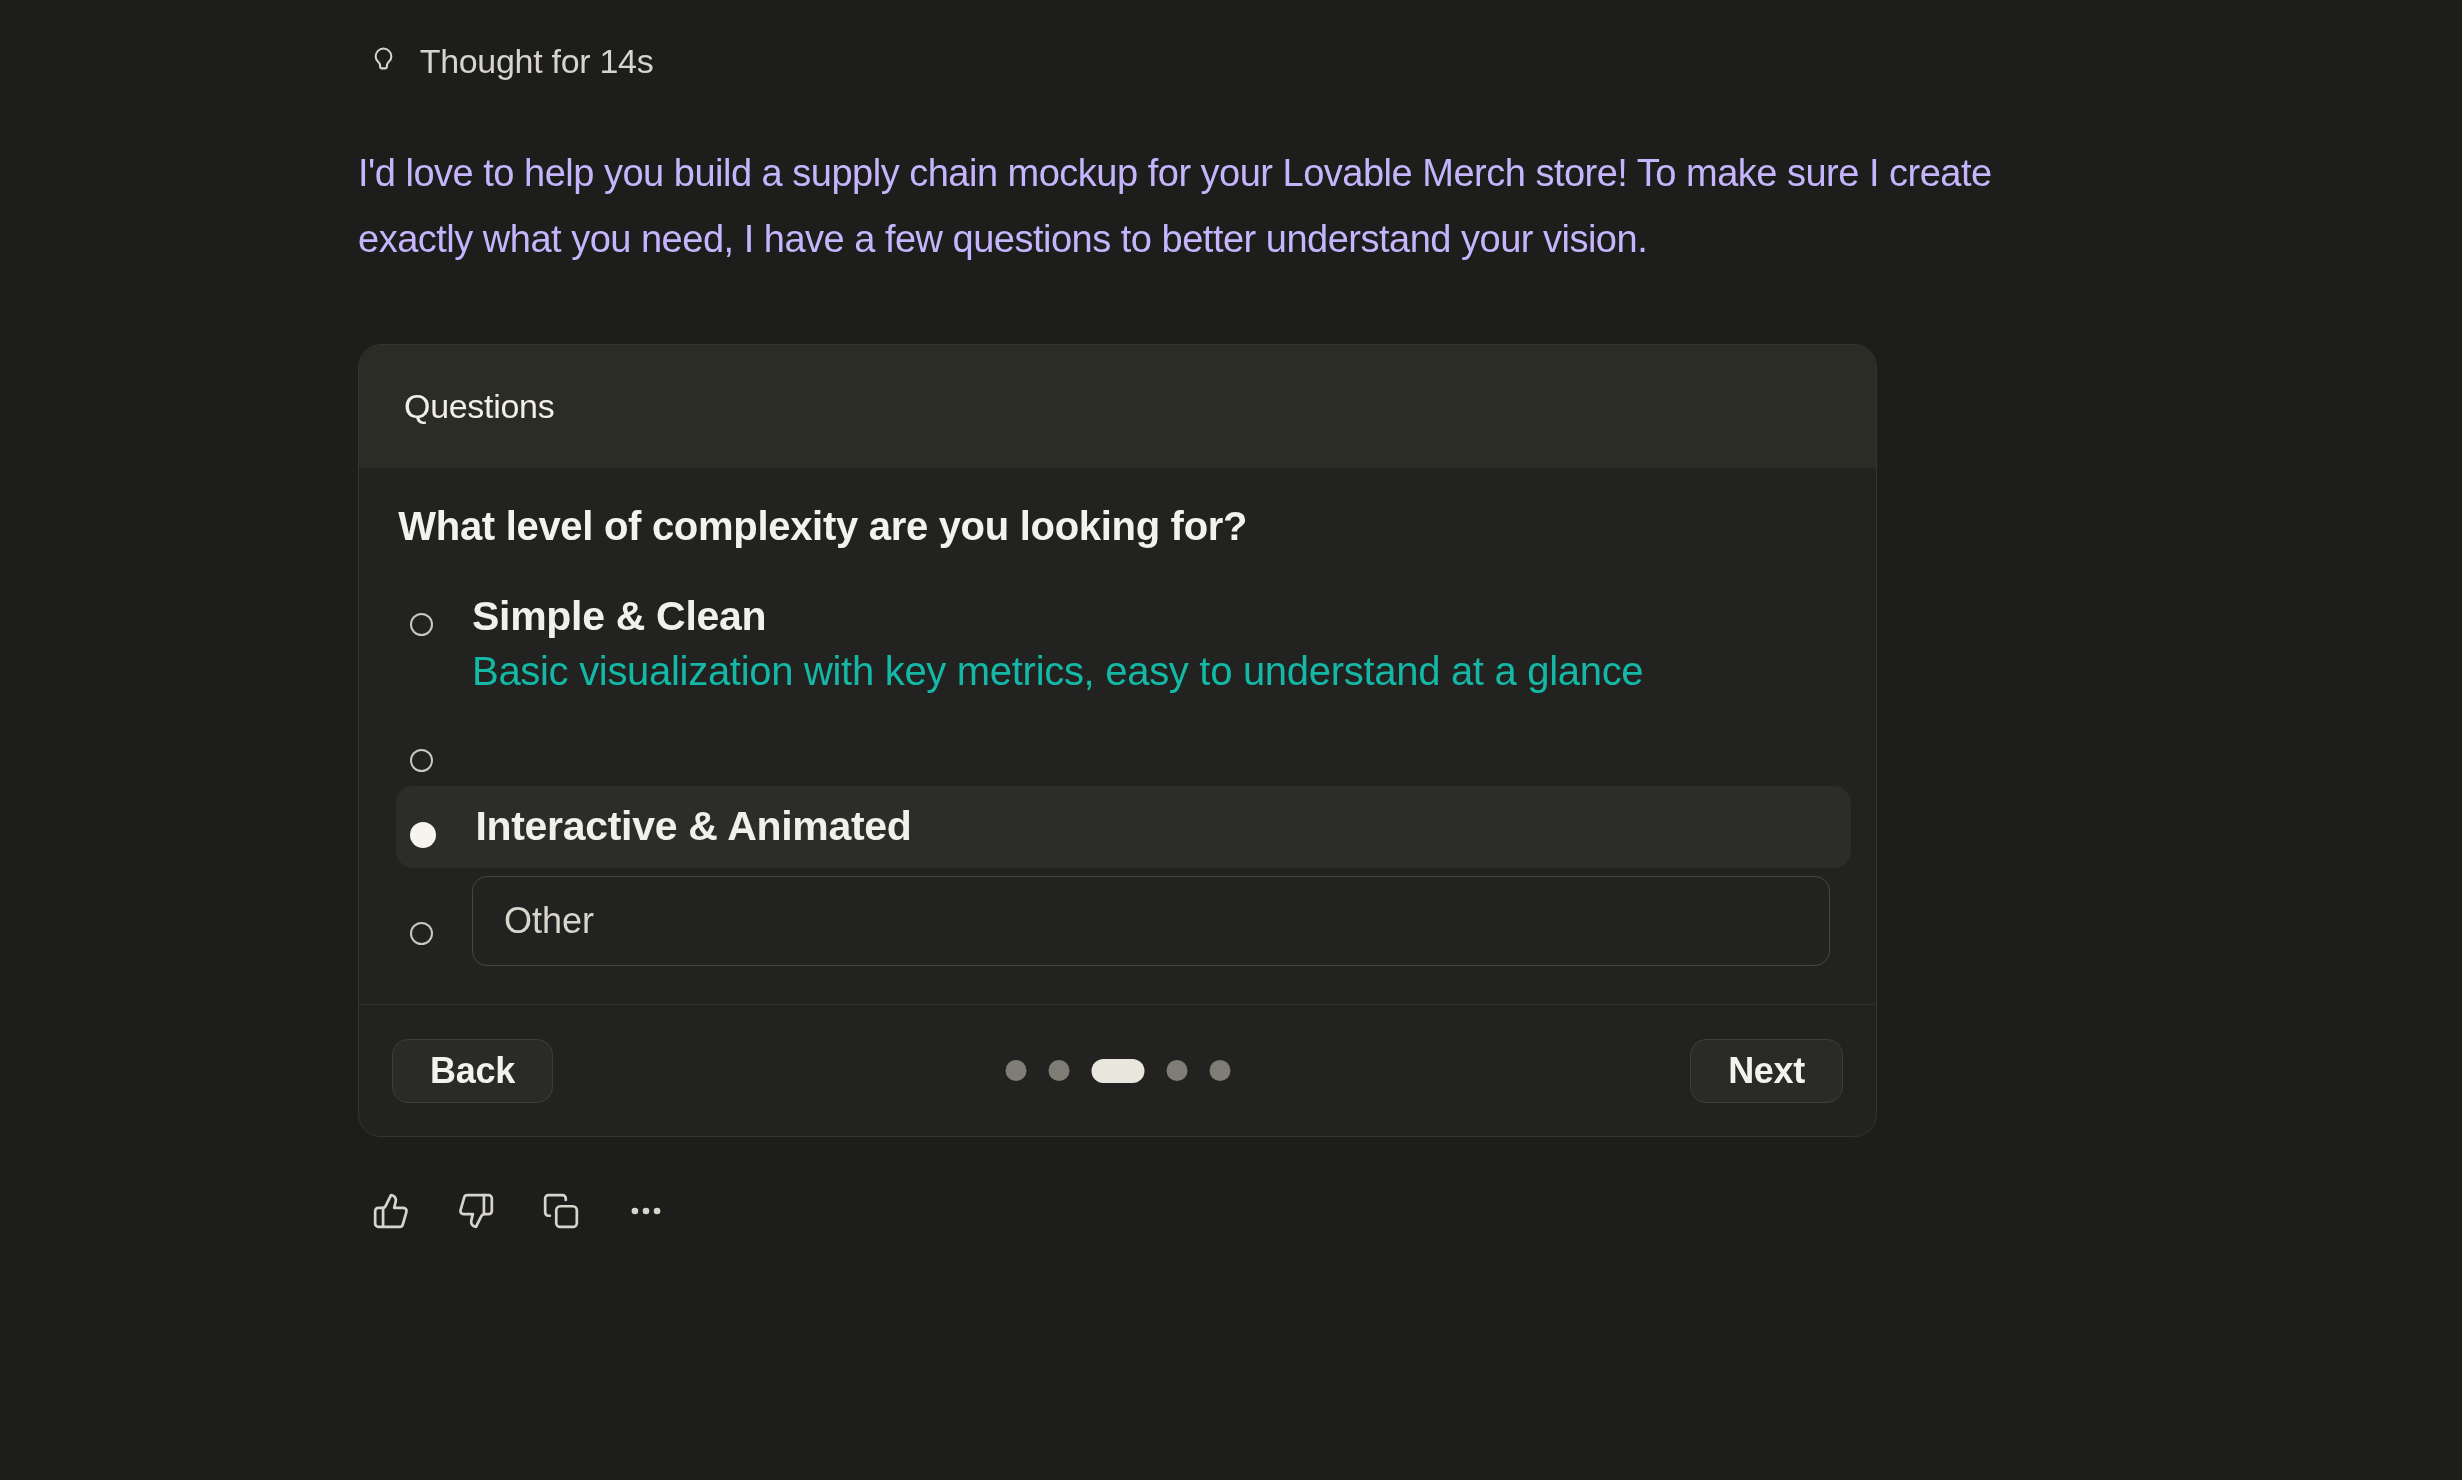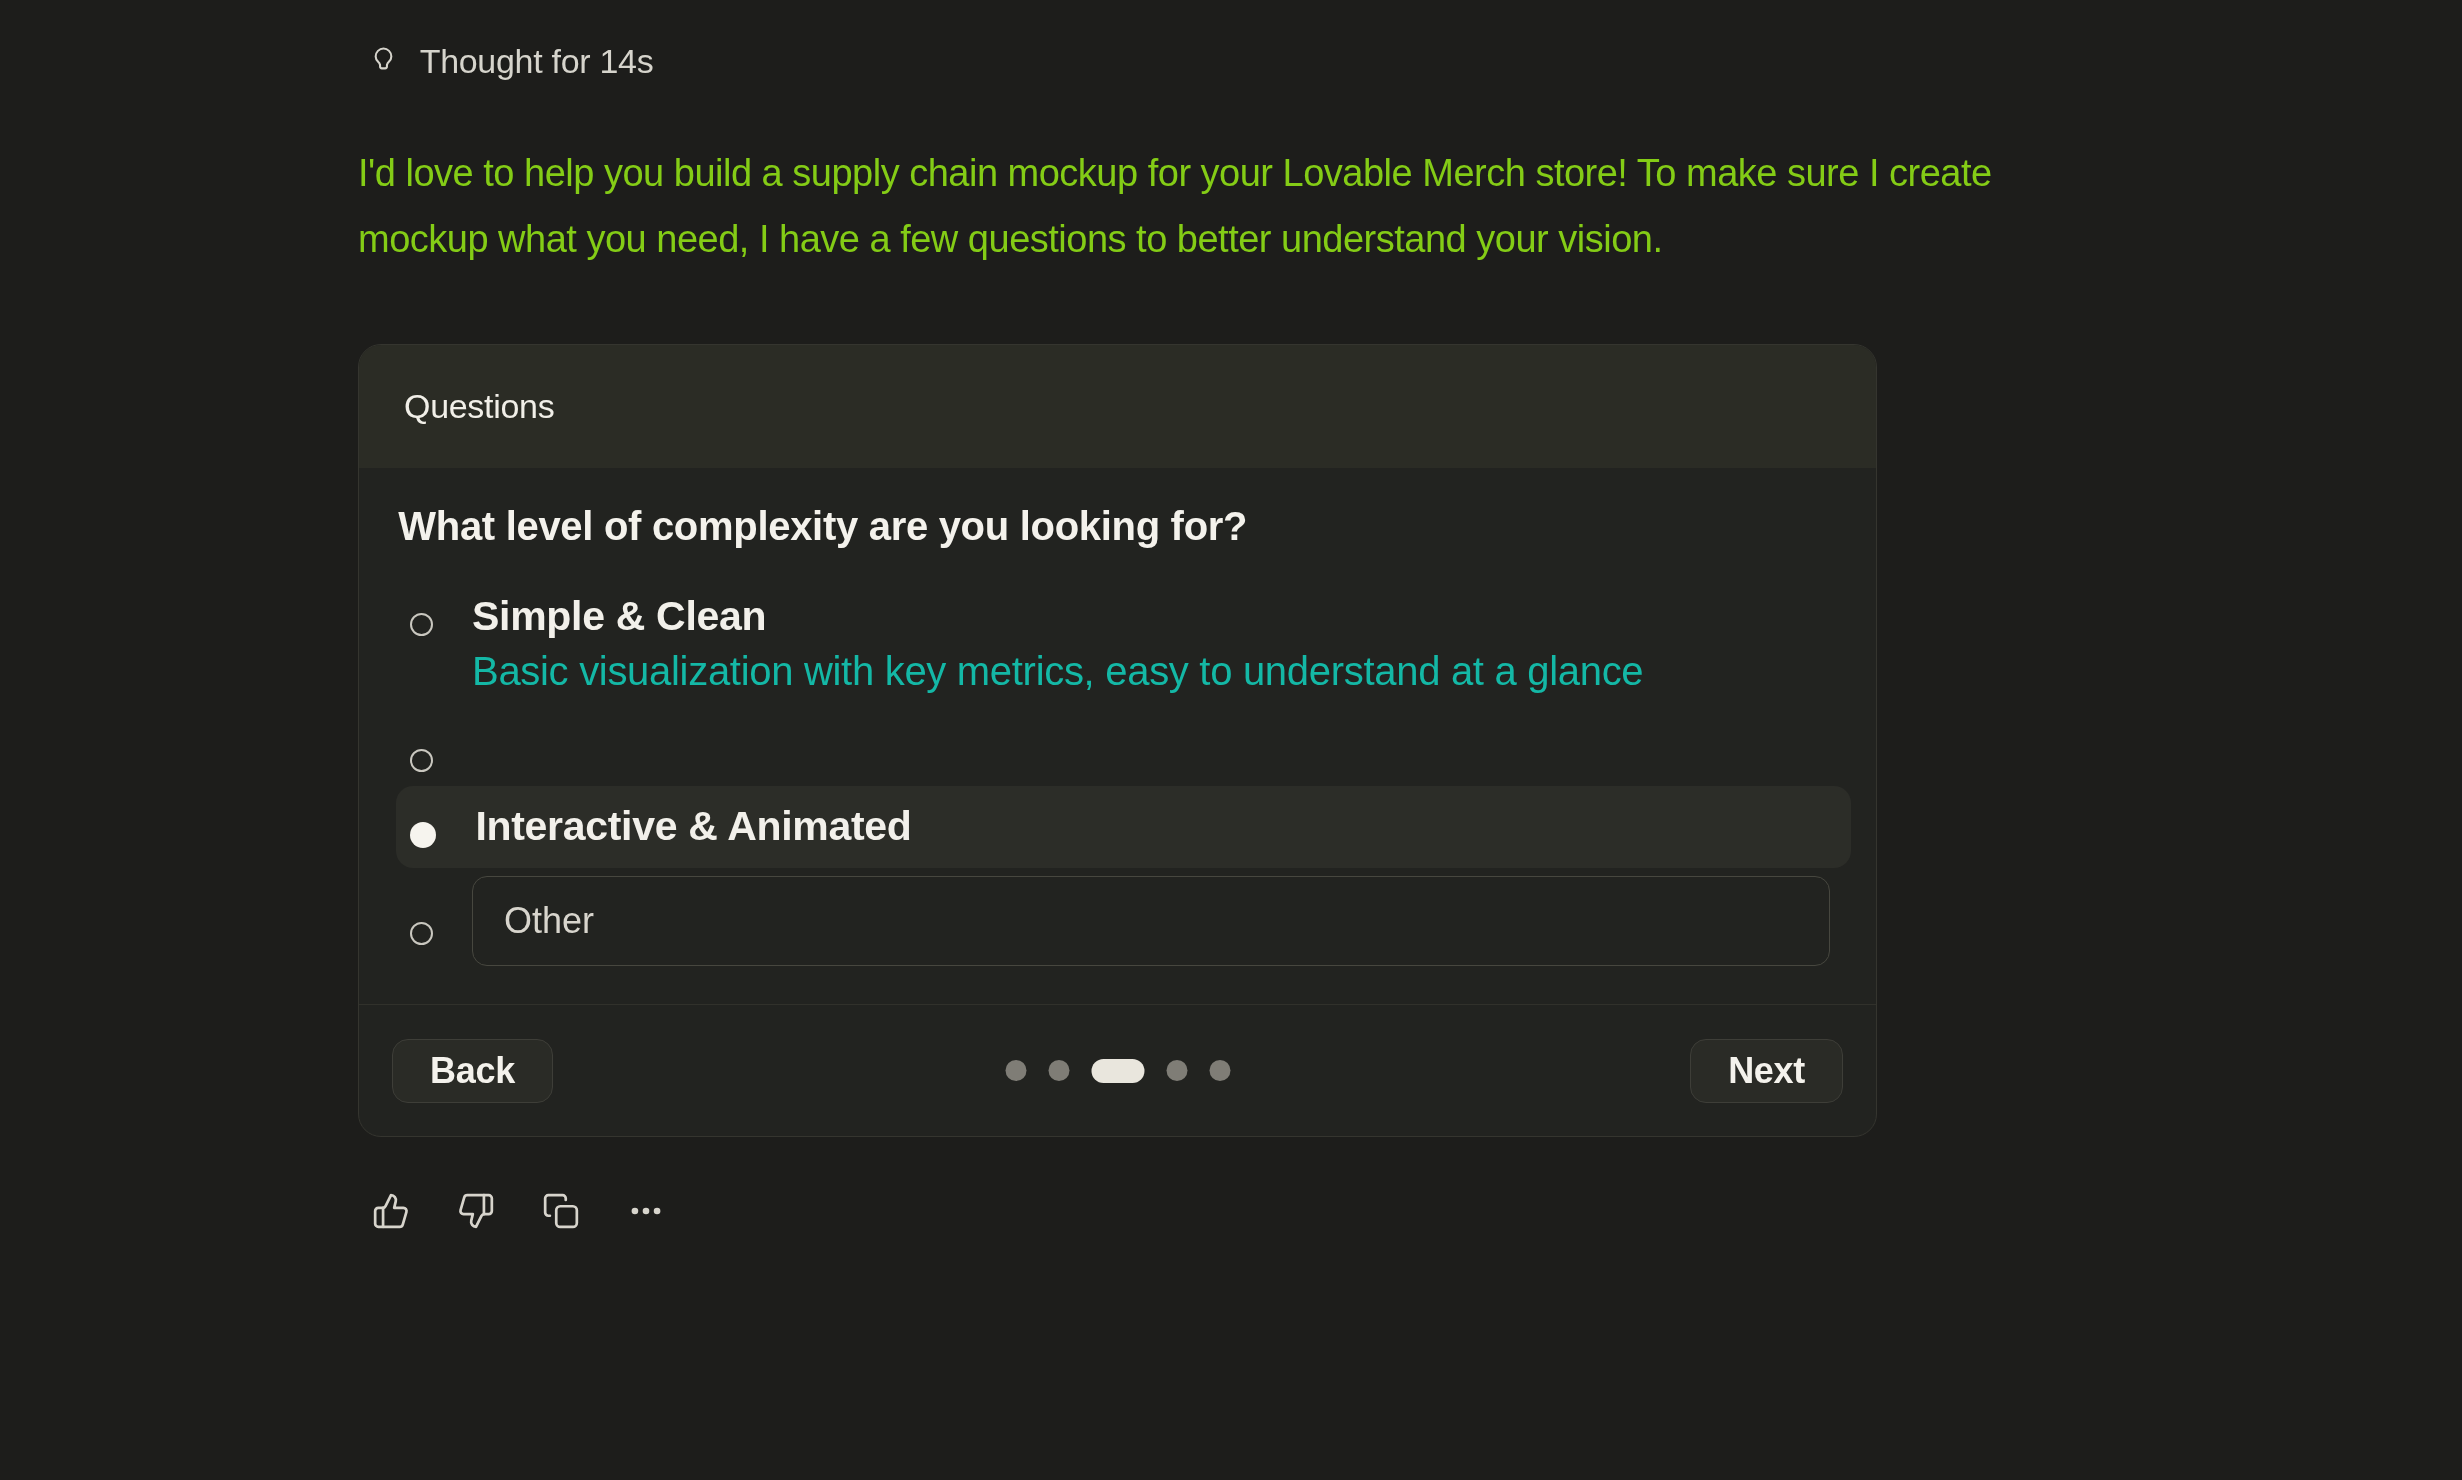--- a/index.html
+++ b/index.html
@@ -14,21 +14,21 @@
 
   
   .thought-row {
     display: flex; align-items: center; gap: 19.5px;
     margin-left: 9.2px; color: #d6d4cc; cursor: pointer; width: max-content;
   }
   .thought-row svg { width: 33px; height: 33px; display: block; }
   .thought-label { font-size: 34px; letter-spacing: -0.3px; }
 
   
-  .message { margin-top: 59px; color: #84cc16; font-size: 38px; line-height: 66px; letter-spacing: -0.5px; }
+  .message { margin-top: 59px; color: #c4b5fd; font-size: 38px; line-height: 66px; letter-spacing: -0.5px; }
   .msg-line { display: block; white-space: nowrap; }
 
   
   .card {
     margin-top: 72px; width: 1519px;
     background: #222320;
     border: 1.1px solid #35352f;
     border-radius: 23px;
     overflow: hidden;
   }
@@ -110,21 +110,21 @@
       <svg viewBox="0 0 24 24" fill="none" stroke="currentColor" stroke-width="1.5" stroke-linecap="round" stroke-linejoin="round">
         <path d="M9.5 14.5c-.2-.9-.7-1.6-1.4-2.3C7 11.1 6.3 9.8 6.3 8.3a5.7 5.7 0 0 1 11.4 0c0 1.5-.7 2.8-1.8 3.9-.7.7-1.2 1.4-1.4 2.3"></path>
         <path d="M9.5 14.5v1.2c0 .7.6 1.3 1.3 1.3h2.4c.7 0 1.3-.6 1.3-1.3v-1.2"></path>
       </svg>
     </span>
     <span class="thought-label">Thought for 14s</span>
   </div>
 
   <div class="message">
     <span class="msg-line">I'd love to help you build a supply chain mockup for your Lovable Merch store! To make sure I create</span>
-    <span class="msg-line">mockup what you need, I have a few questions to better understand your vision.</span>
+    <span class="msg-line">exactly what you need, I have a few questions to better understand your vision.</span>
   </div>
 
   <div class="card">
     <div class="card-header">
       <span class="card-title">Questions</span>
     </div>
 
     <div class="card-body">
       <div class="question">What level of complexity are you looking for?</div>
 

